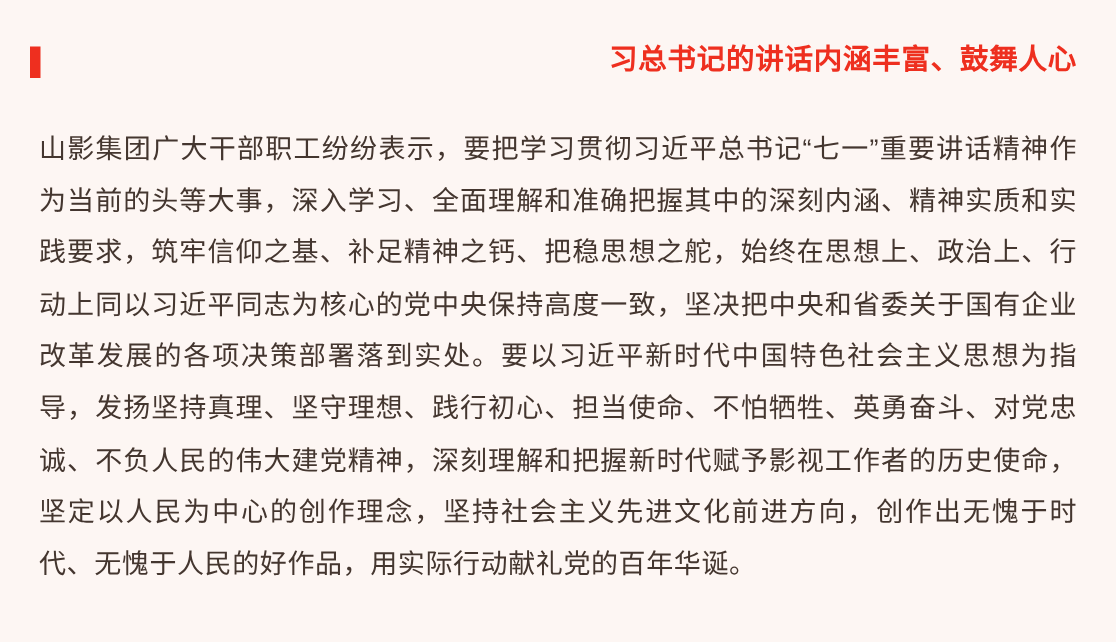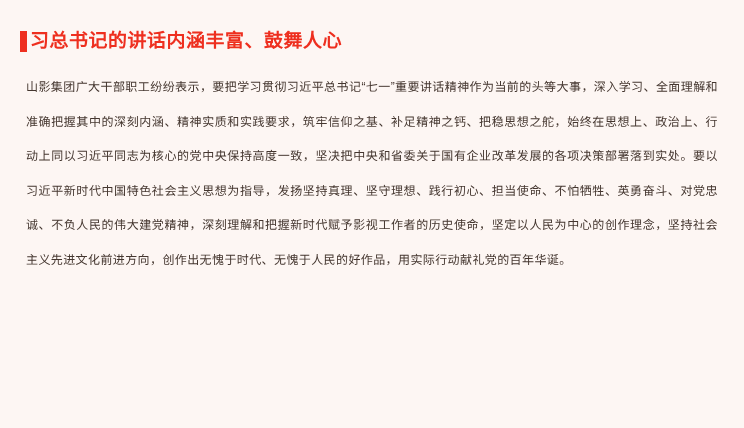--- a/index.html
+++ b/index.html
@@ -22,40 +22,41 @@
   .article-section {
     width: 744px;
     height: 428px;
     padding-top: 30px;
   }
   .heading-row {
     display: flex;
     align-items: center;
     margin: 0 26px 0 20px;
     gap: 3px;
+    justify-content: space-between;
   }
   .accent-bar {
     display: inline-block;
     width: 7px;
     height: 21px;
     background: var(--accent);
     flex: 0 0 auto;
   }
   .section-title {
     margin: 0;
     font-size: 19px;
     line-height: 22px;
     font-weight: bold;
     color: var(--accent);
     letter-spacing: 0.5px;
   }
   .article-paragraph {
-    margin: 18px 0 0 0;
+    margin: 30px 0 0 0;
     padding: 0 26px;
-    font-size: 12px;
+    font-size: 18px;
     line-height: 34.6px;
     color: var(--text);
     text-align: justify;
     text-justify: inter-ideograph;
     letter-spacing: 0.4px;
   }
 </style>
 </head>
 <body>
 

